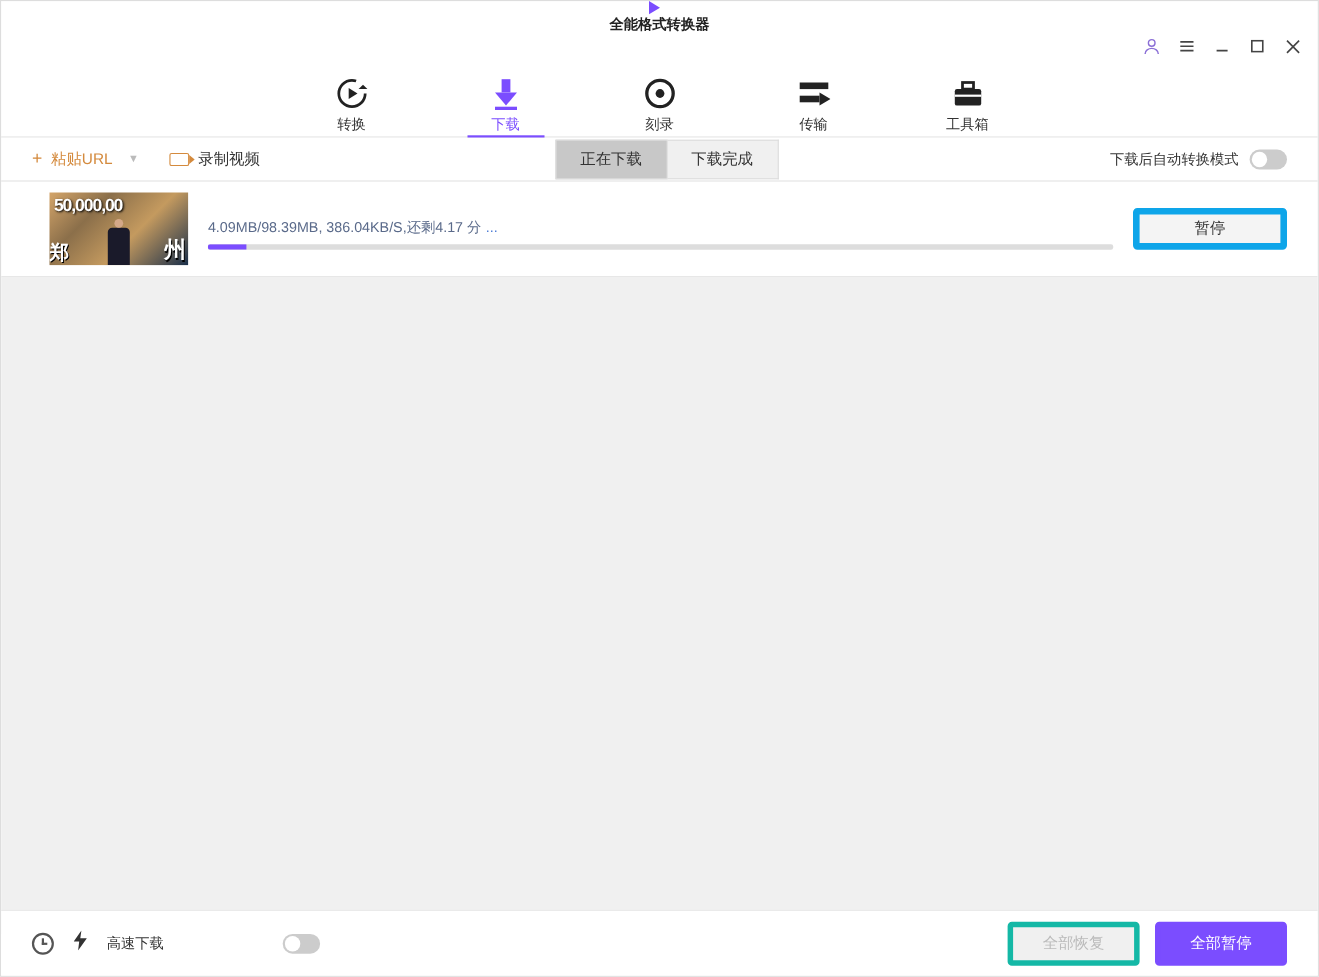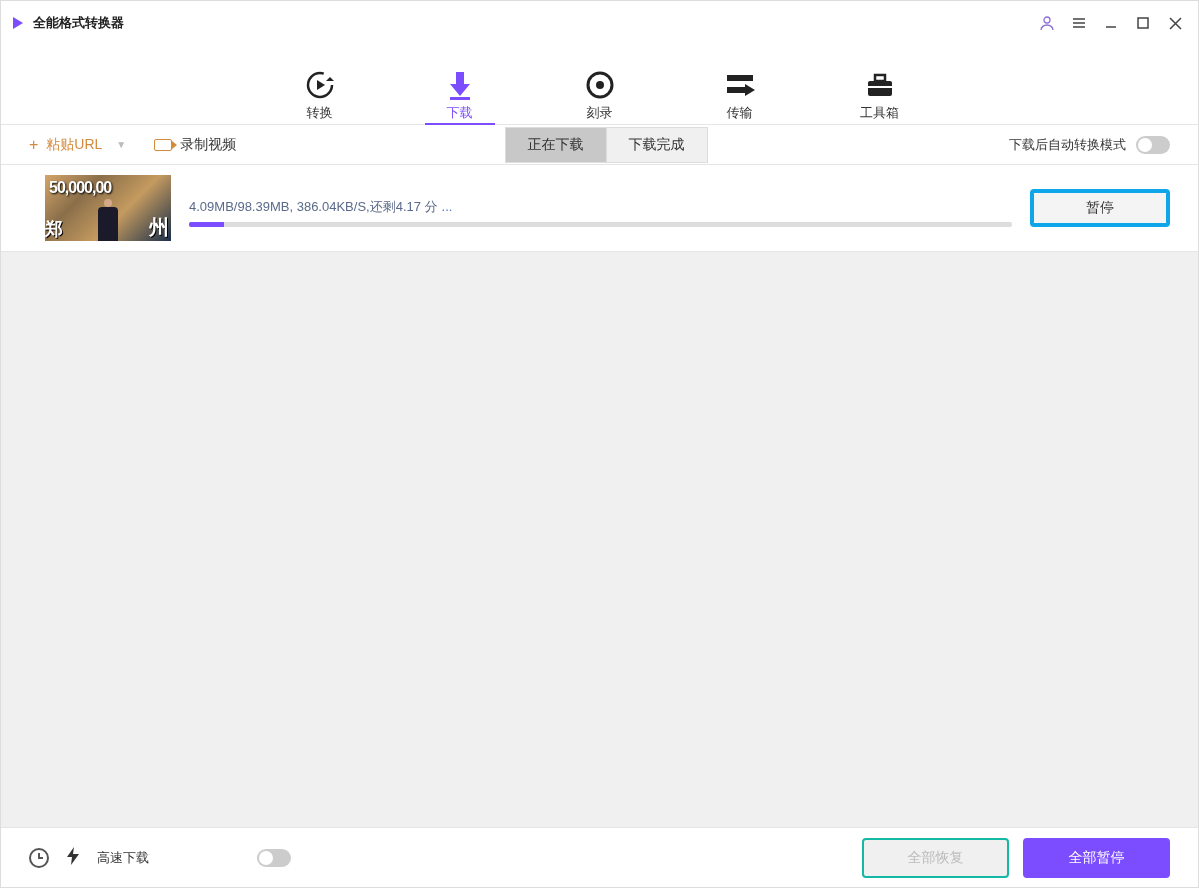--- a/index.html
+++ b/index.html
@@ -1,17 +1,17 @@
 <!DOCTYPE html>
 <html><head>
 <meta charset="utf-8">
 <style>
 *{box-sizing:border-box;margin:0;padding:0;font-family:"Microsoft YaHei",-apple-system,sans-serif;}
 body{background:#fff;width:1199px;height:888px;overflow:hidden;position:relative;border:1px solid #ddd;}
-.titlebar{display:flex;align-items:center;height:44px;padding:0 12px;}
+.titlebar{display:flex;align-items:center;height:44px;padding:0 12px;flex-direction:column;}
 .app-logo{width:0;height:0;border-left:10px solid #7b4dff;border-top:6px solid transparent;border-bottom:6px solid transparent;margin-right:10px;}
 .app-title{font-size:13px;color:#222;font-weight:600;}
 .window-controls{margin-left:auto;display:flex;gap:10px;align-items:center;}
 .wc{width:22px;height:22px;display:flex;align-items:center;justify-content:center;cursor:pointer;font-size:15px;color:#444;}
 .wc.user{color:#8b6fd6;}
 .main-tabs{display:flex;justify-content:center;gap:70px;height:80px;border-bottom:1px solid #e5e5e5;}
 .main-tab{display:flex;flex-direction:column;align-items:center;justify-content:flex-end;cursor:pointer;width:70px;position:relative;padding-bottom:2px;}
 .main-tab-icon{height:34px;display:flex;align-items:center;justify-content:center;}
 .main-tab-label{font-size:13px;color:#333;margin-top:2px;}
 .main-tab.active .main-tab-label{color:#7b4dff;}
@@ -41,30 +41,30 @@
 .dl-info{flex:1;min-width:0;}
 .dl-title-row{display:flex;align-items:center;gap:8px;}
 .bili-icon{width:18px;height:14px;border:1.5px solid #4a7bd6;border-radius:3px;position:relative;flex-shrink:0;}
 .bili-icon::before{content:"";position:absolute;top:-4px;left:3px;width:4px;height:4px;border-left:1.5px solid #4a7bd6;transform:rotate(-30deg);}
 .bili-icon::after{content:"";position:absolute;top:-4px;right:3px;width:4px;height:4px;border-right:1.5px solid #4a7bd6;transform:rotate(30deg);}
 .dl-title{color:#4a7bd6;font-size:14px;white-space:nowrap;overflow:hidden;text-overflow:ellipsis;}
 .dl-status{color:#5a6a8a;font-size:13px;margin-top:8px;}
 .dl-status .dots{color:#4a7bd6;margin-left:4px;}
 .progress{height:5px;background:#ddd;border-radius:2px;margin-top:6px;overflow:hidden;}
 .progress-fill{height:100%;background:#7b4dff;width:4.2%;}
-.pause-btn{width:140px;height:38px;background:#f4f4f4;border:4px solid #0ea5e9;border-radius:4px;font-size:14px;color:#333;cursor:pointer;flex-shrink:0;}
+.pause-btn{width:140px;height:38px;background:#f4f4f4;border:6px solid #0ea5e9;border-radius:4px;font-size:14px;color:#333;cursor:pointer;flex-shrink:0;}
 .footer{height:60px;display:flex;align-items:center;padding:0 28px;gap:18px;border-top:1px solid #e5e5e5;position:absolute;bottom:0;left:0;right:0;background:#fff;}
 .clock-icon{width:20px;height:20px;border:2px solid #555;border-radius:50%;position:relative;}
 .clock-icon::after{content:"";position:absolute;top:3px;left:7px;width:2px;height:6px;background:#555;}
 .clock-icon::before{content:"";position:absolute;top:7px;left:7px;width:5px;height:2px;background:#555;}
 .bolt{font-size:16px;color:#333;}
 .fast-dl{font-size:13px;color:#333;}
 .footer .toggle{margin-left:90px;}
 .footer-right{margin-left:auto;display:flex;gap:14px;}
-.btn{width:147px;height:40px;border-radius:4px;font-size:14px;cursor:pointer;border:2px solid #14b8a6;}
+.btn{width:120px;height:40px;border-radius:4px;font-size:14px;cursor:pointer;border:5px solid #14b8a6;}
 .btn-disabled{background:#f0f0f0;color:#bbb;cursor:not-allowed;}
 .btn-primary{background:#7b4dff;color:#fff;border-color:#7b4dff;}
 </style>
 </head>
 <body>
 
 <div class="titlebar">
   <div class="app-logo"></div>
   <div class="app-title">全能格式转换器</div>
   <div class="window-controls">

